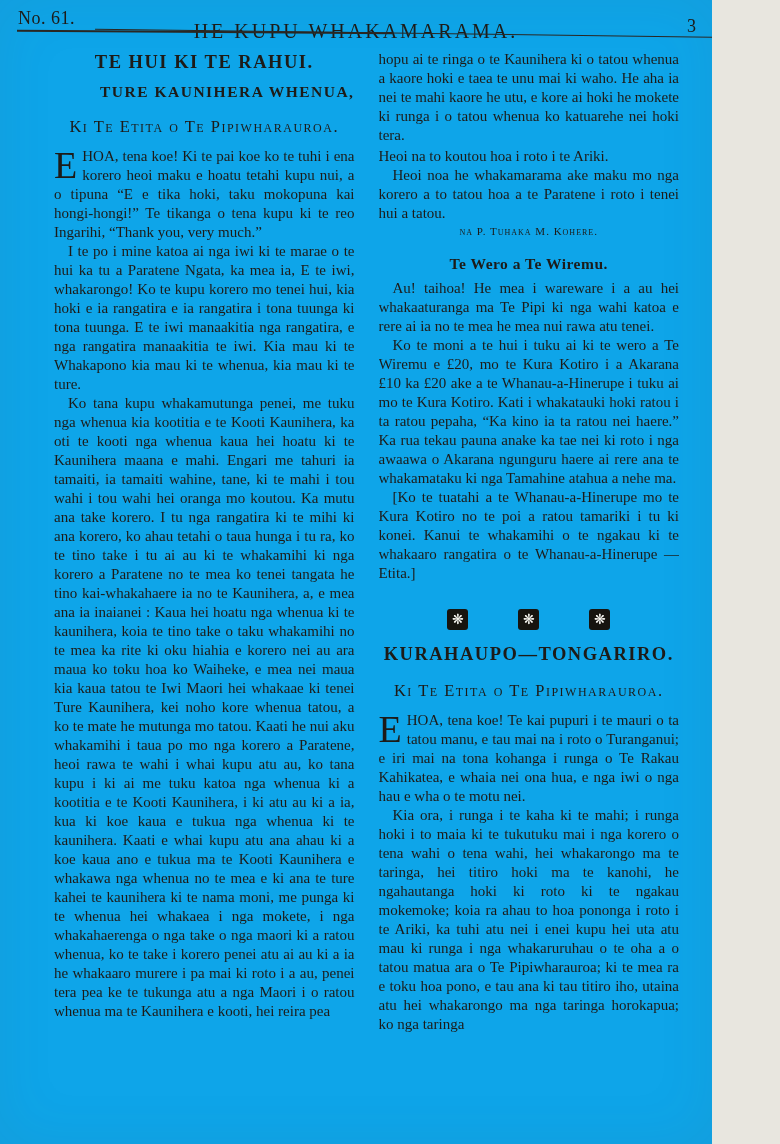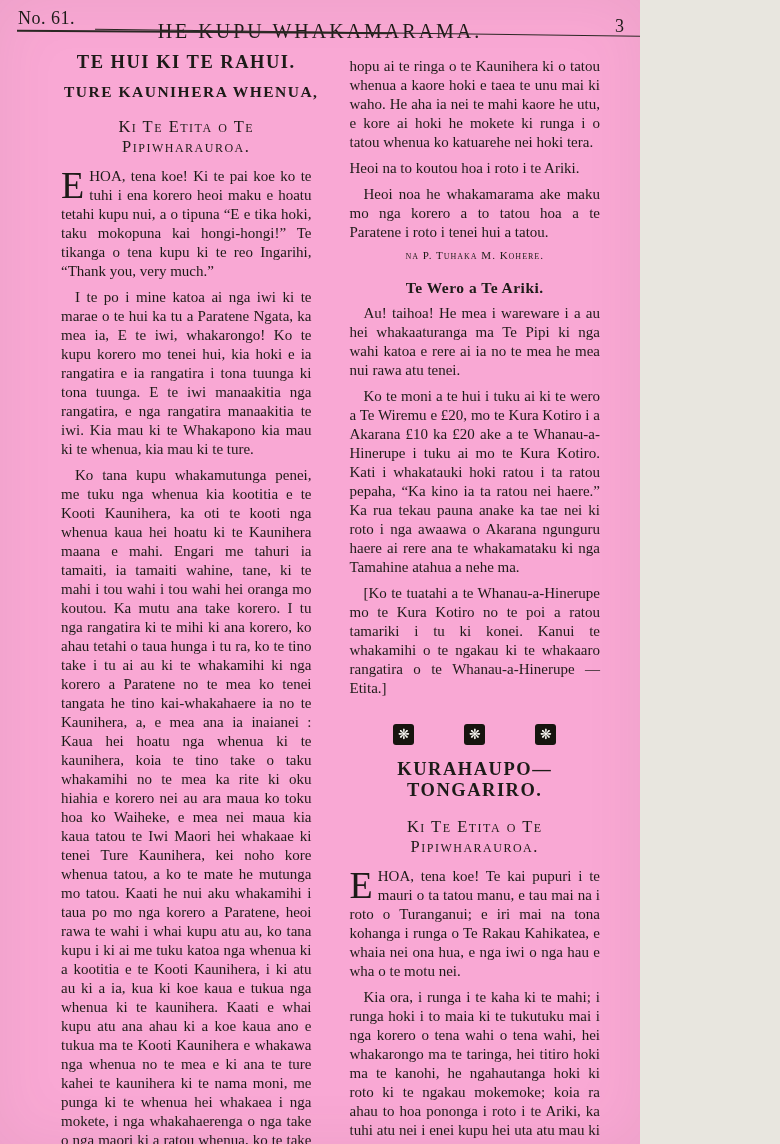--- a/index.html
+++ b/index.html
@@ -2,23 +2,23 @@
 <html><head>
 <meta charset="utf-8">
 <style>
   html, body {
     margin: 0;
     padding: 0;
     background: #e8e6df;
   }
   .page {
     position: relative;
-    width: 640px;
+    width: 712px;
     height: 1144px;
-    background: #f9a8d4;
+    background: #0ea5e9;
     color: #1d1b18;
     font-family: "Liberation Serif", "DejaVu Serif", serif;
     overflow: hidden;
     box-shadow: inset 0 0 60px rgba(90,80,60,0.08);
   }
   
   .masthead { position: relative; height: 46px; }
   .issue-no {
     position: absolute; left: 18px; top: 8px;
     font-size: 18px; letter-spacing: 0.5px;
@@ -39,21 +39,21 @@
     position: absolute; left: 95px; top: 33px; width: 668px;
     border-top: 1.6px solid #2a2723; transform: rotate(0.75deg);
   }
   
   .columns {
     position: absolute; top: 44px; left: 54px; right: 33px; bottom: 0;
     display: flex; gap: 24px;
   }
   .col { flex: 1 1 0; overflow: hidden; }
   .col p {
-    margin: 7px;
+    margin: 0;
     font-size: 15px;
     line-height: 19px;
     text-align: justify;
     text-justify: inter-word;
   }
   .col p.indent { text-indent: 14px; }
   .article-title {
     text-align: center; font-weight: bold;
     font-size: 18.5px; letter-spacing: 1.5px;
     margin: 8px 0 2px 0;
@@ -133,21 +133,21 @@
       <p class="indent">Ko tana kupu whakamutunga penei, me tuku nga whenua kia kootitia e te Kooti Kaunihera, ka oti te kooti nga whenua kaua hei hoatu ki te Kaunihera maana e mahi. Engari me tahuri ia tamaiti, ia tamaiti wahine, tane, ki te mahi i tou wahi i tou wahi hei oranga mo koutou.  Ka mutu ana take korero. I tu nga rangatira ki te mihi ki ana korero, ko ahau tetahi o taua hunga i tu ra, ko te tino take i tu ai au ki te whakamihi ki nga korero a Paratene no te mea ko tenei tangata he tino kai-whakahaere ia no te Kaunihera, a, e mea ana ia inaianei :  Kaua hei hoatu nga whenua ki te kaunihera, koia te tino take o taku whakamihi no te mea ka rite ki oku hiahia e korero nei au ara maua ko toku hoa ko Waiheke, e mea nei maua kia kaua tatou te Iwi Maori hei whakaae ki tenei Ture Kaunihera, kei noho kore whenua tatou, a ko te mate he mutunga mo tatou.  Kaati he nui aku whakamihi i taua po mo nga korero a Paratene, heoi rawa te wahi i whai kupu atu au, ko tana kupu i ki ai me tuku katoa nga whenua ki a kootitia e te Kooti Kaunihera, i ki atu au ki a ia, kua ki koe kaua e tukua nga whenua ki te kaunihera.  Kaati e whai kupu atu ana ahau ki a koe kaua ano e tukua ma te Kooti Kaunihera e whakawa nga whenua no te mea e ki ana te ture kahei te kaunihera ki te nama moni, me punga ki te whenua hei whakaea i nga mokete, i nga whakahaerenga o nga take o nga maori ki a ratou whenua, ko te take i korero penei atu ai au ki a ia he whakaaro murere i pa mai ki roto i a au, penei tera pea ke te tukunga atu a nga Maori i o ratou whenua ma te Kaunihera e kooti, hei reira pea</p>
     </div>
 
     <div class="col">
       <div class="spacer-sm"></div>
       <p>hopu ai te ringa o te Kaunihera ki o tatou whenua a kaore hoki e taea te unu mai ki waho. He aha ia nei te mahi kaore he utu, e kore ai hoki he mokete ki runga i o tatou whenua ko katuarehe nei hoki tera.</p>
       <p class="indent valediction">Heoi na to koutou hoa i roto i te Ariki.</p>
       <p class="indent">Heoi noa he whakamarama ake maku mo nga korero a to tatou hoa a te Paratene i roto i tenei hui a tatou.</p>
       <div class="signature">na P. Tuhaka M. Kohere.</div>
 
-      <h3 class="section-title">Te Wero a Te Ariki.</h3>
+      <h3 class="section-title">Te Wero a Te Wiremu.</h3>
       <p class="indent">Au! taihoa!  He mea i wareware i a au hei whakaaturanga ma Te Pipi ki nga wahi katoa e rere ai ia no te mea he mea nui rawa atu tenei.</p>
       <p class="indent">Ko te moni a te hui i tuku ai ki te wero a Te Wiremu e £20, mo te Kura Kotiro i a Akarana £10 ka £20 ake a te Whanau-a-Hinerupe i tuku ai mo te Kura Kotiro.  Kati i whakatauki hoki ratou i ta ratou pepaha, “Ka kino ia ta ratou nei haere.”  Ka rua tekau pauna anake ka tae nei ki roto i nga awaawa o Akarana ngunguru haere ai rere ana te whakamataku ki nga Tamahine atahua a nehe ma.</p>
       <p class="indent">[Ko te tuatahi a te Whanau-a-Hinerupe mo te Kura Kotiro no te poi a ratou tamariki i tu ki konei.  Kanui te whakamihi o te ngakau ki te whakaaro rangatira o te Whanau-a-Hinerupe — Etita.]</p>
 
       <div class="ornament-row">
         <span class="fleuron">❋</span>
         <span class="fleuron">❋</span>
         <span class="fleuron">❋</span>
       </div>
 

